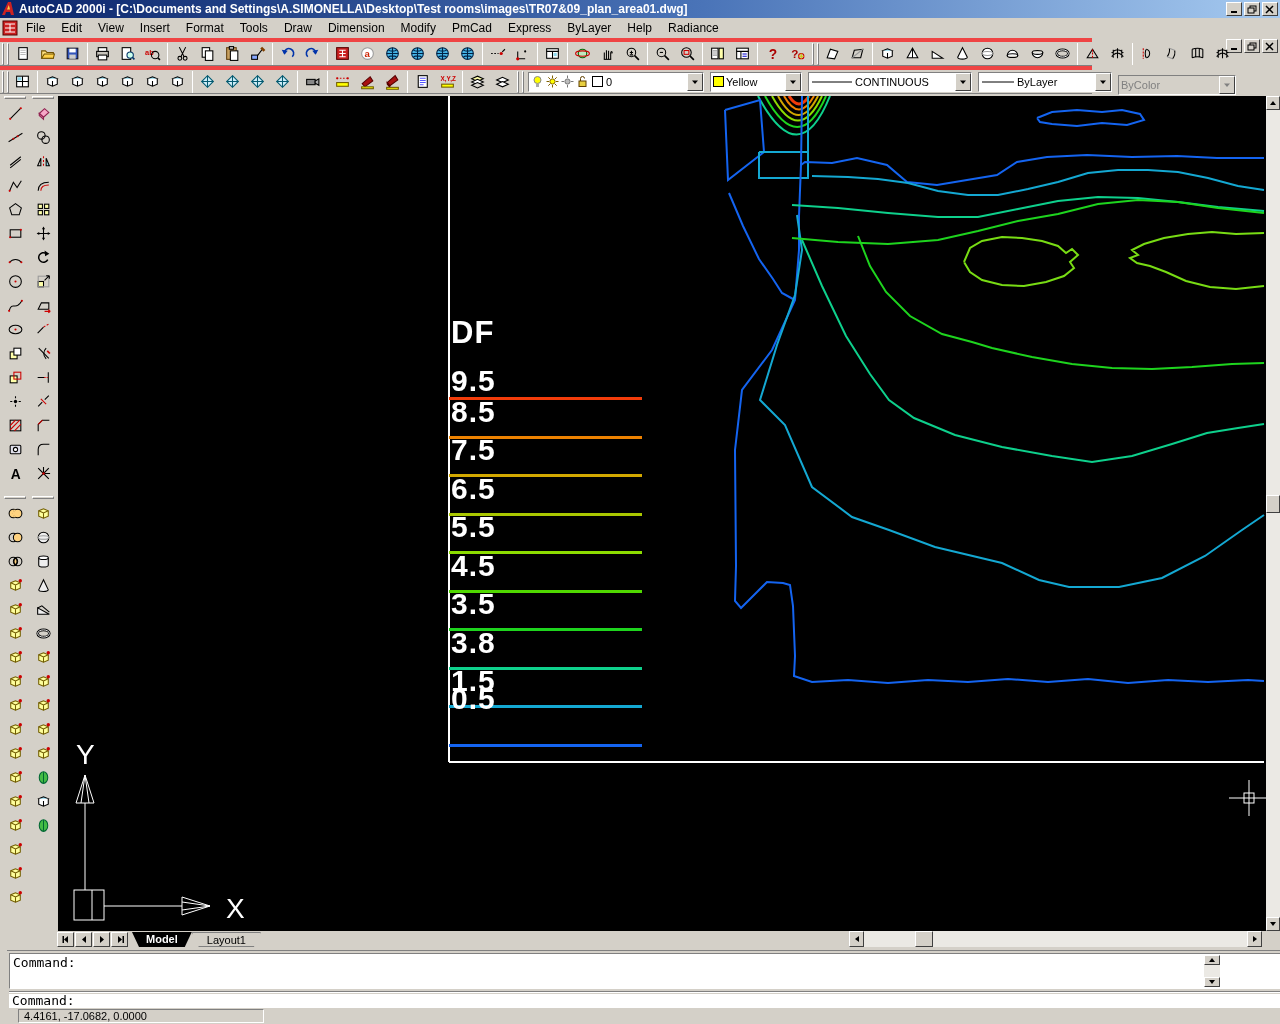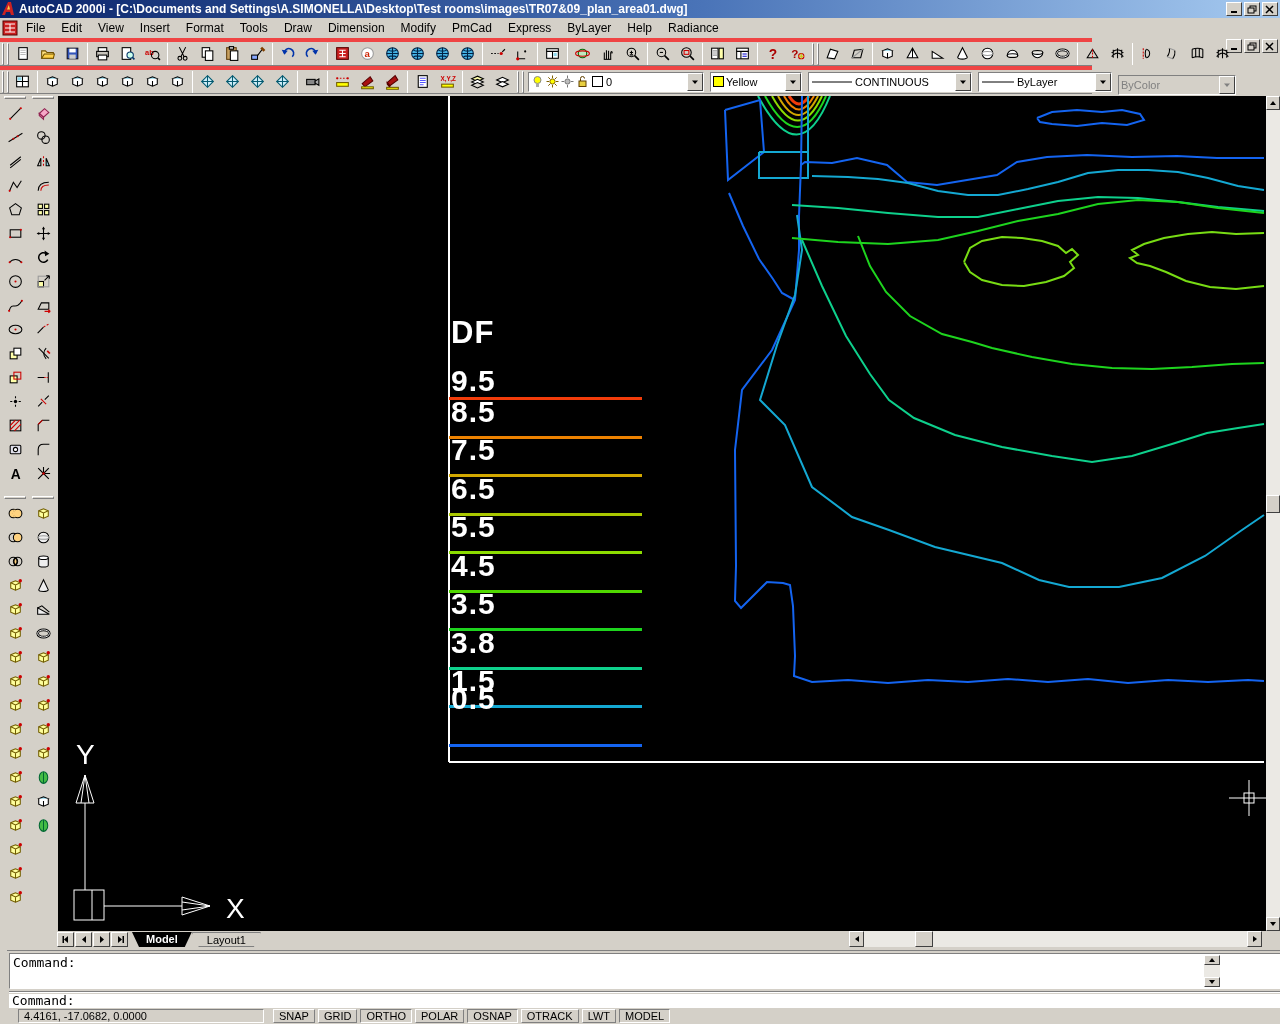--- a/index.html
+++ b/index.html
@@ -1216,23 +1216,13 @@
           <path d="M1 1 L4 5 L7 1 Z" fill="#000"></path>
         </svg>
       </div>
   </div>
   <div id="cmddivider" class="abs"></div>
   <div id="cmdprompt" class="abs">Command:</div>
 </div>
 
 <div id="statusbar" class="abs">
   <div id="coords">4.4161, -17.0682, 0.0000</div>
-  <span id="toggles" style="display:flex;margin-left:6px;">
-      <div class="tg">SNAP</div>
-      <div class="tg">GRID</div>
-      <div class="tg pressed">ORTHO</div>
-      <div class="tg">POLAR</div>
-      <div class="tg pressed">OSNAP</div>
-      <div class="tg">OTRACK</div>
-      <div class="tg">LWT</div>
-      <div class="tg pressed">MODEL</div>
-    </span>
 </div>
 
 </body></html>

